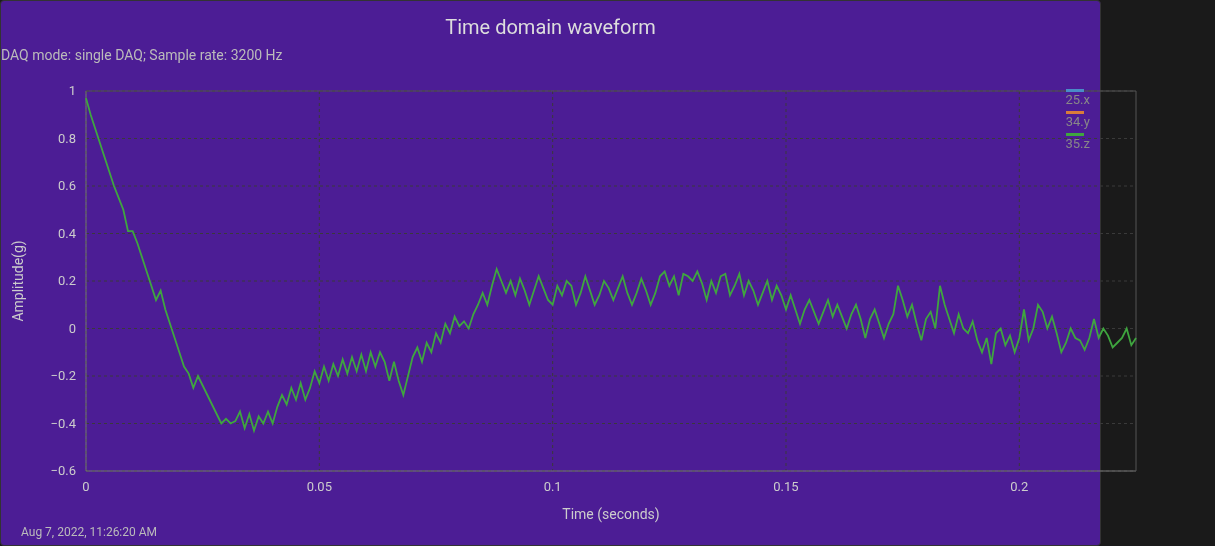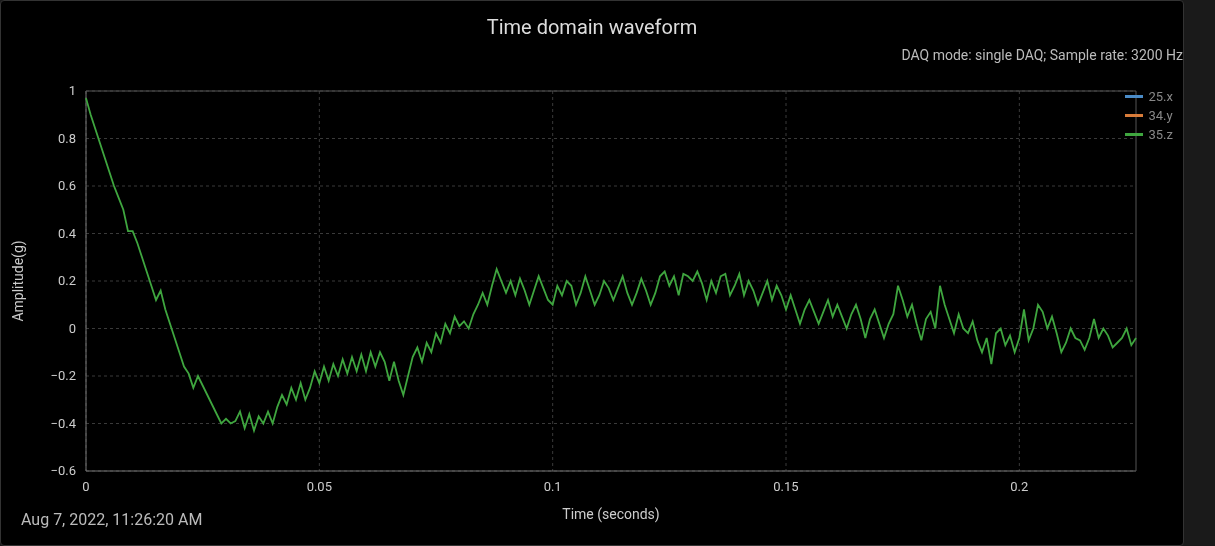--- a/index.html
+++ b/index.html
@@ -5,36 +5,36 @@
   * { box-sizing: border-box; margin: 0; padding: 0; }
   body {
     background: #1a1a1a;
     font-family: -apple-system, BlinkMacSystemFont, "Segoe UI", Roboto, sans-serif;
     color: #ccc;
     width: 1215px;
     height: 546px;
     overflow: hidden;
   }
   .panel {
-    width: 1184px;
+    width: 1101px;
     height: 546px;
-    background: #000000;
+    background: #4c1d95;
     border: 1px solid #333;
     border-radius: 4px;
     position: relative;
   }
   .title {
     text-align: center;
     font-size: 20px;
     color: #ddd;
     padding-top: 14px;
     font-weight: 400;
   }
   .subtitle {
-    text-align: right;
+    text-align: left;
     font-size: 14px;
     color: #bbb;
     padding-top: 8px;
   }
   .chart-area {
     position: absolute;
     left: 0;
     top: 70px;
     width: 100%;
     height: 460px;
@@ -61,32 +61,33 @@
     position: absolute;
     right: 10px;
     top: 88px;
     font-size: 13px;
   }
   .legend-item {
     display: flex;
     align-items: center;
     margin-bottom: 4px;
     cursor: pointer;
+    flex-direction: column;
   }
   .legend-swatch {
     width: 18px;
     height: 3px;
     margin-right: 6px;
   }
   .legend-label { color: #888; }
   .timestamp {
     position: absolute;
     left: 20px;
-    bottom: 16px;
-    font-size: 16px;
+    bottom: 6px;
+    font-size: 12px;
     color: #bbb;
   }
 </style>
 </head>
 <body>
 
 <div class="panel">
   <div class="title">Time domain waveform</div>
   <div class="subtitle">DAQ mode: single DAQ; Sample rate: 3200 Hz</div>
 

